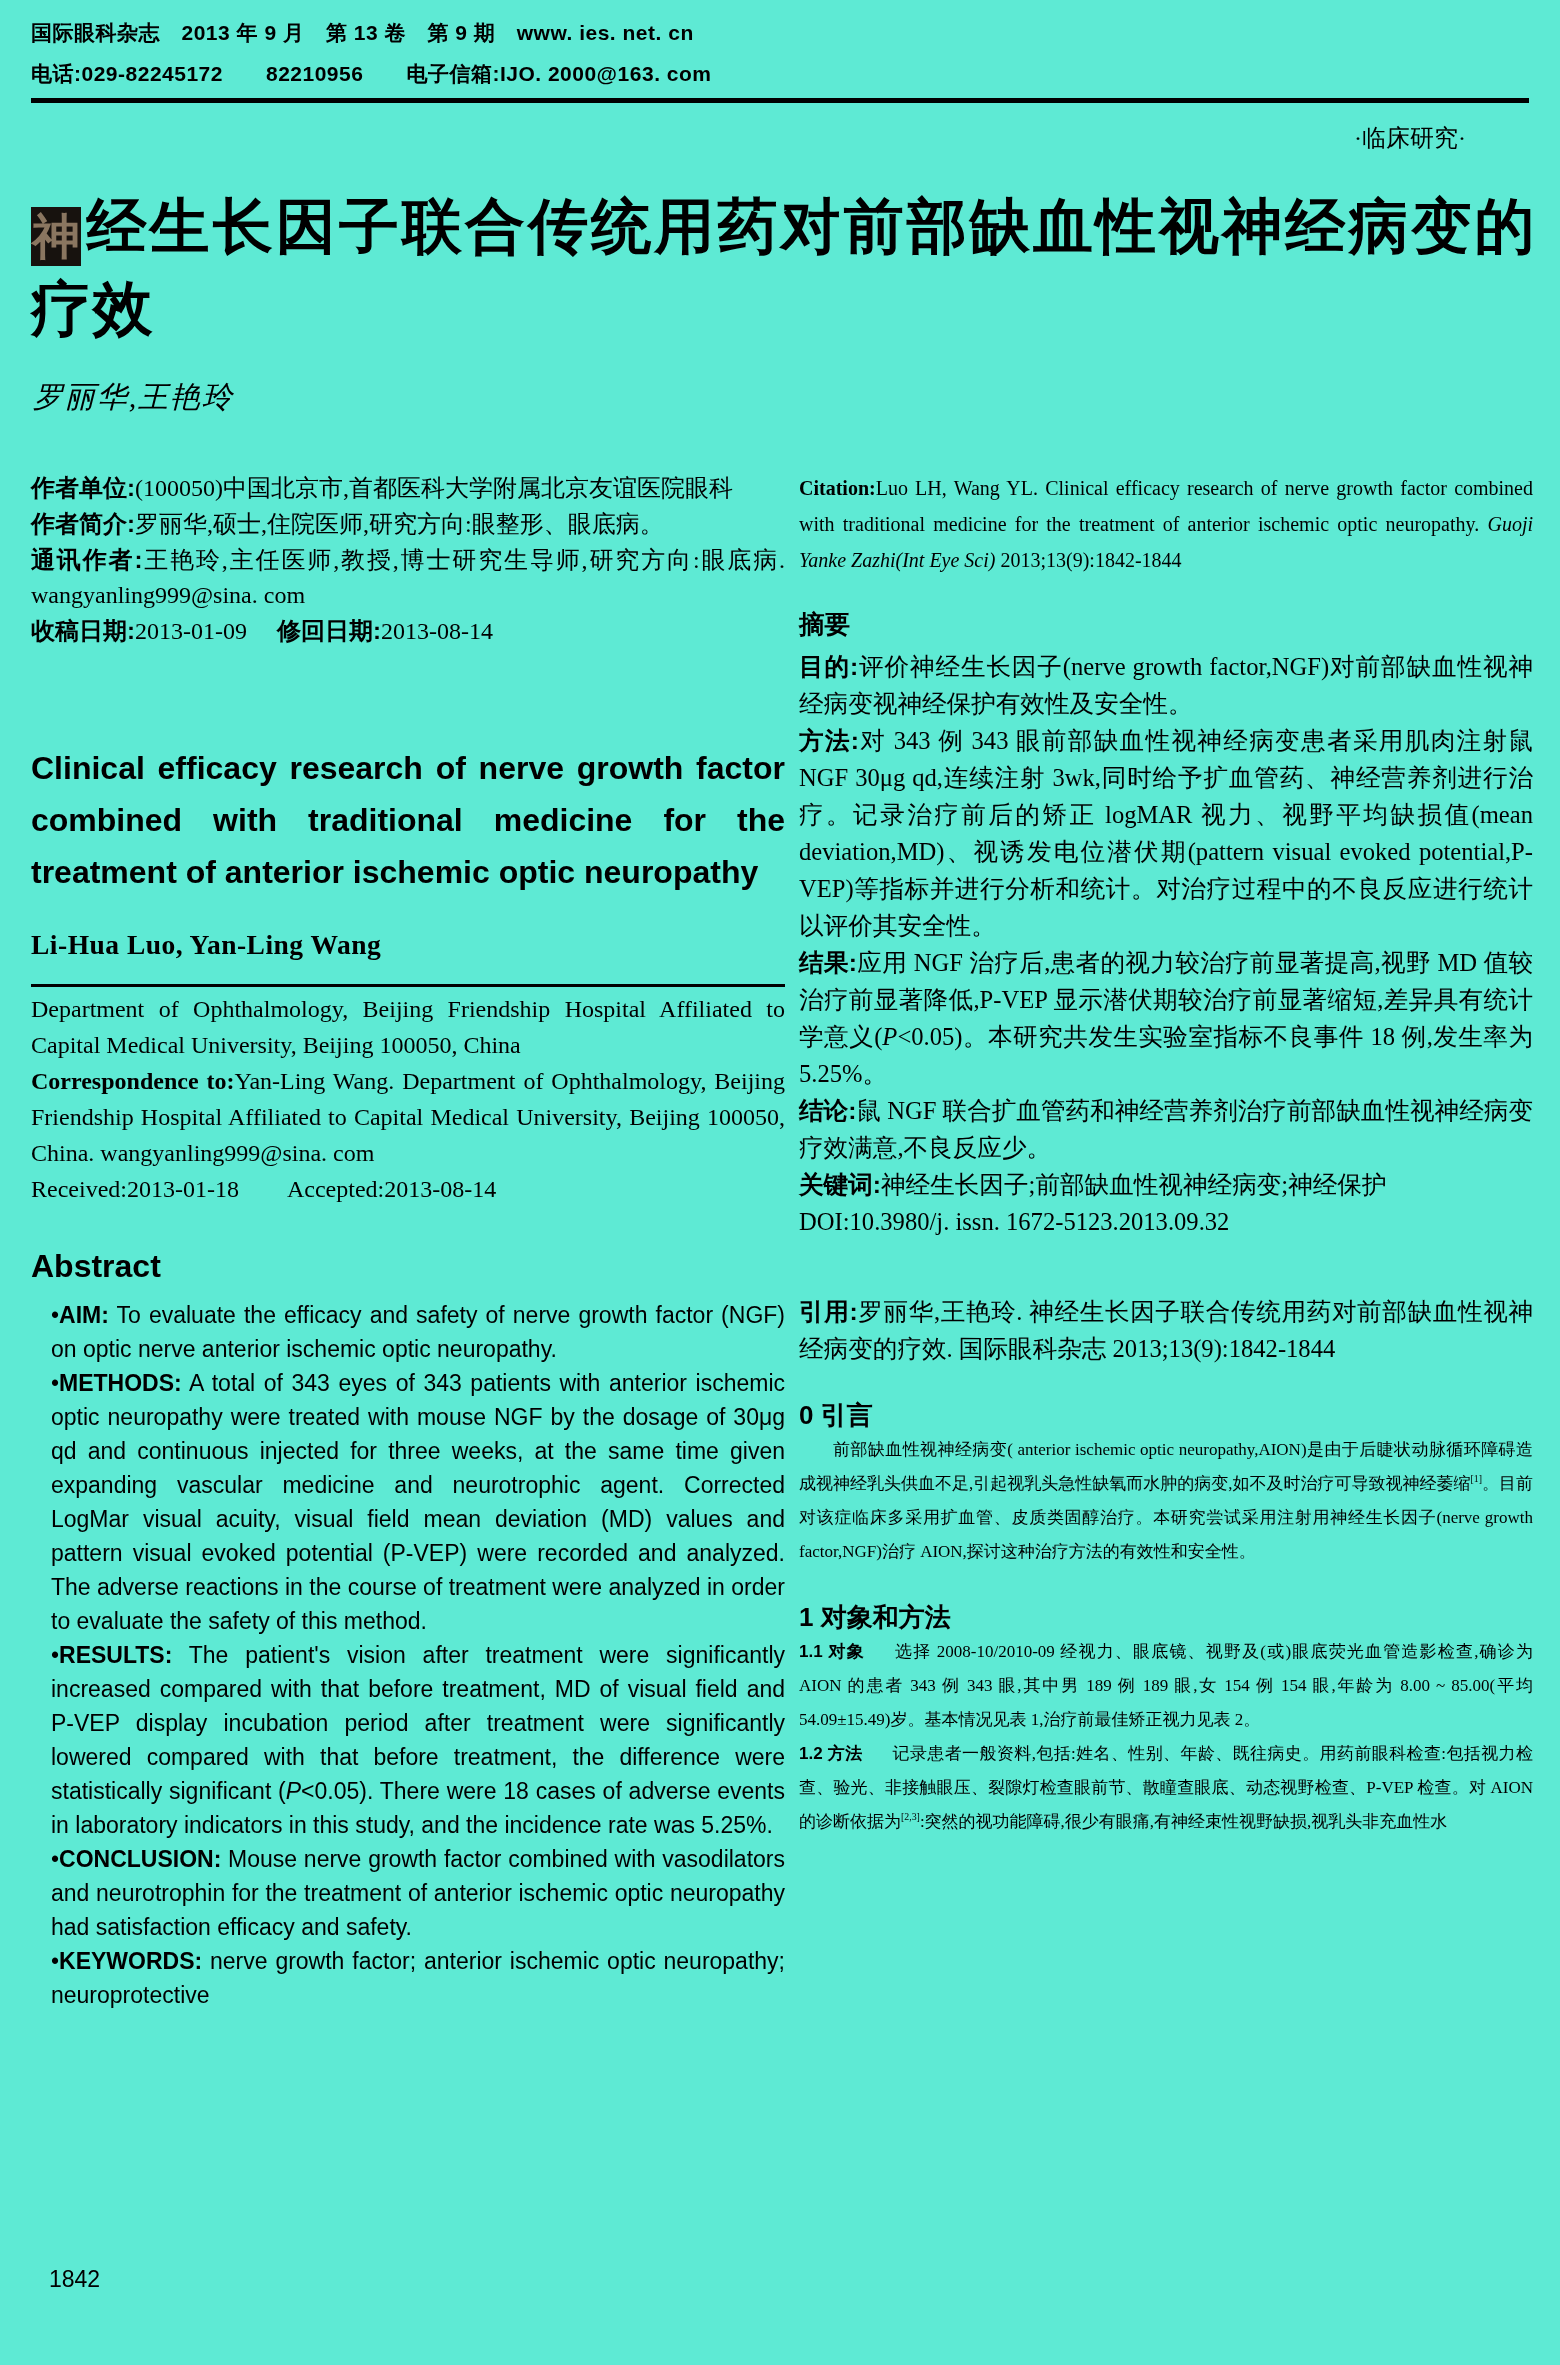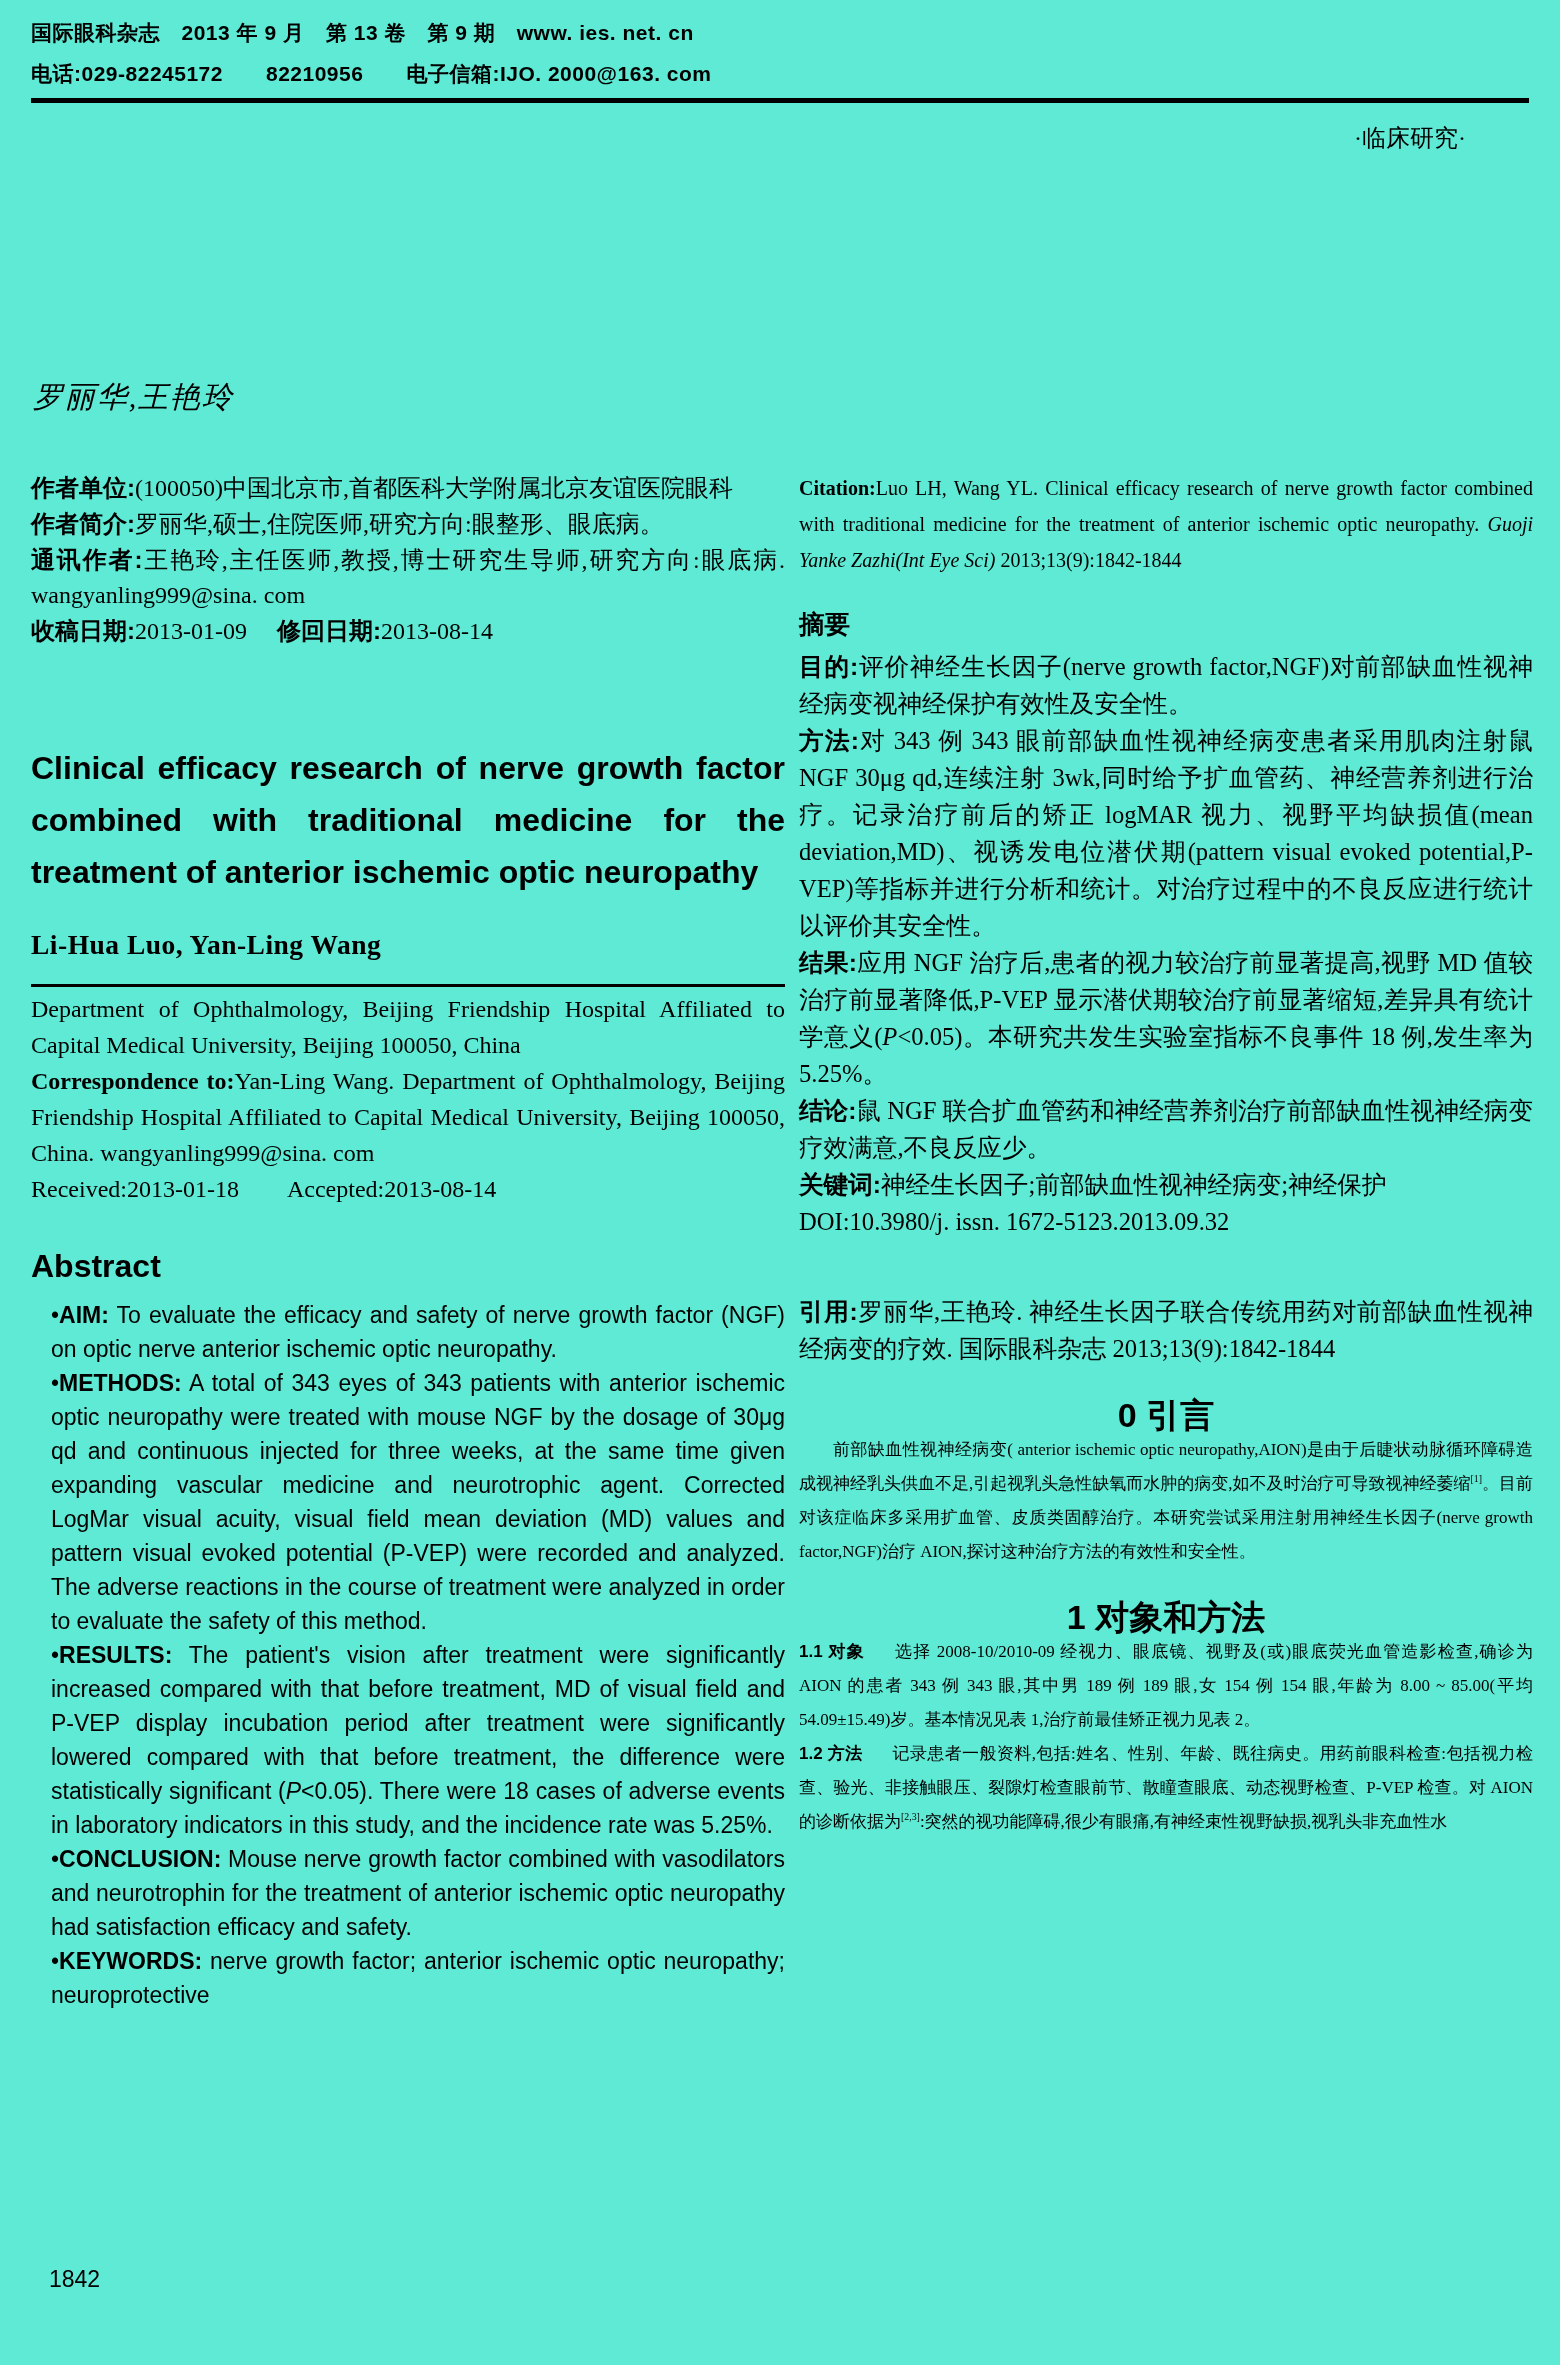--- a/index.html
+++ b/index.html
@@ -51,37 +51,38 @@
   .citation p{margin:0;font-size:20px;line-height:36px;text-align:justify;}
   .citation .lbl{font-weight:bold;}
   .cn-abs-heading{margin-top:29px;font-family:"Liberation Sans",sans-serif;
                   font-weight:bold;font-size:25.6px;}
   .cn-abs{margin-top:5.7px;}
   .cn-abs p{margin:0;font-size:24.6px;line-height:37px;text-align:justify;}
   .doi-line{font-size:24px;line-height:37px;}
   .cite-block{margin-top:53px;}
   .cite-block p{margin:0;font-size:24.6px;line-height:37px;text-align:justify;}
   .sec-heading{margin-top:31px;font-family:"Liberation Sans",sans-serif;font-weight:bold;
-               font-size:34px;line-height:35px;text-align:center;}
+               font-size:26px;line-height:35px;}
   .body-p{margin:0;font-size:17px;line-height:34px;text-align:justify;}
   .indent{text-indent:2em;}
   sup{font-size:0.58em;line-height:0;}
 </style>
 </head>
 <body>
 
 <div class="page">
 
   <div class="header">
     <p>国际眼科杂志　2013 年 9 月　第 13 卷　第 9 期　www. ies. net. cn</p>
     <p>电话:029-82245172　　82210956　　电子信箱:IJO. 2000@163. com</p>
   </div>
   <div class="header-rule"></div>
   <div class="section-label">·临床研究·</div>
 
+  <div class="title"><span class="dropcap">神</span><span>经生长因子联合传统用药对前部缺血性视神经病变的疗效</span></div>
   <div class="authors-cn">罗丽华,王艳玲</div>
 
   <div class="col col-left">
 
     <div class="cn-info">
       <p><span class="cnlabel">作者单位:</span><span>(100050)中国北京市,首都医科大学附属北京友谊医院眼科</span></p>
       <p><span class="cnlabel">作者简介:</span><span>罗丽华,硕士,住院医师,研究方向:眼整形、眼底病。</span></p>
       <p><span class="cnlabel">通讯作者:</span><span>王艳玲,主任医师,教授,博士研究生导师,研究方向:眼底病. wangyanling999@sina. com</span></p>
       <p><span class="cnlabel">收稿日期:</span><span class="gapR">2013-01-09</span><span class="cnlabel">修回日期:</span><span>2013-08-14</span></p>
     </div>

